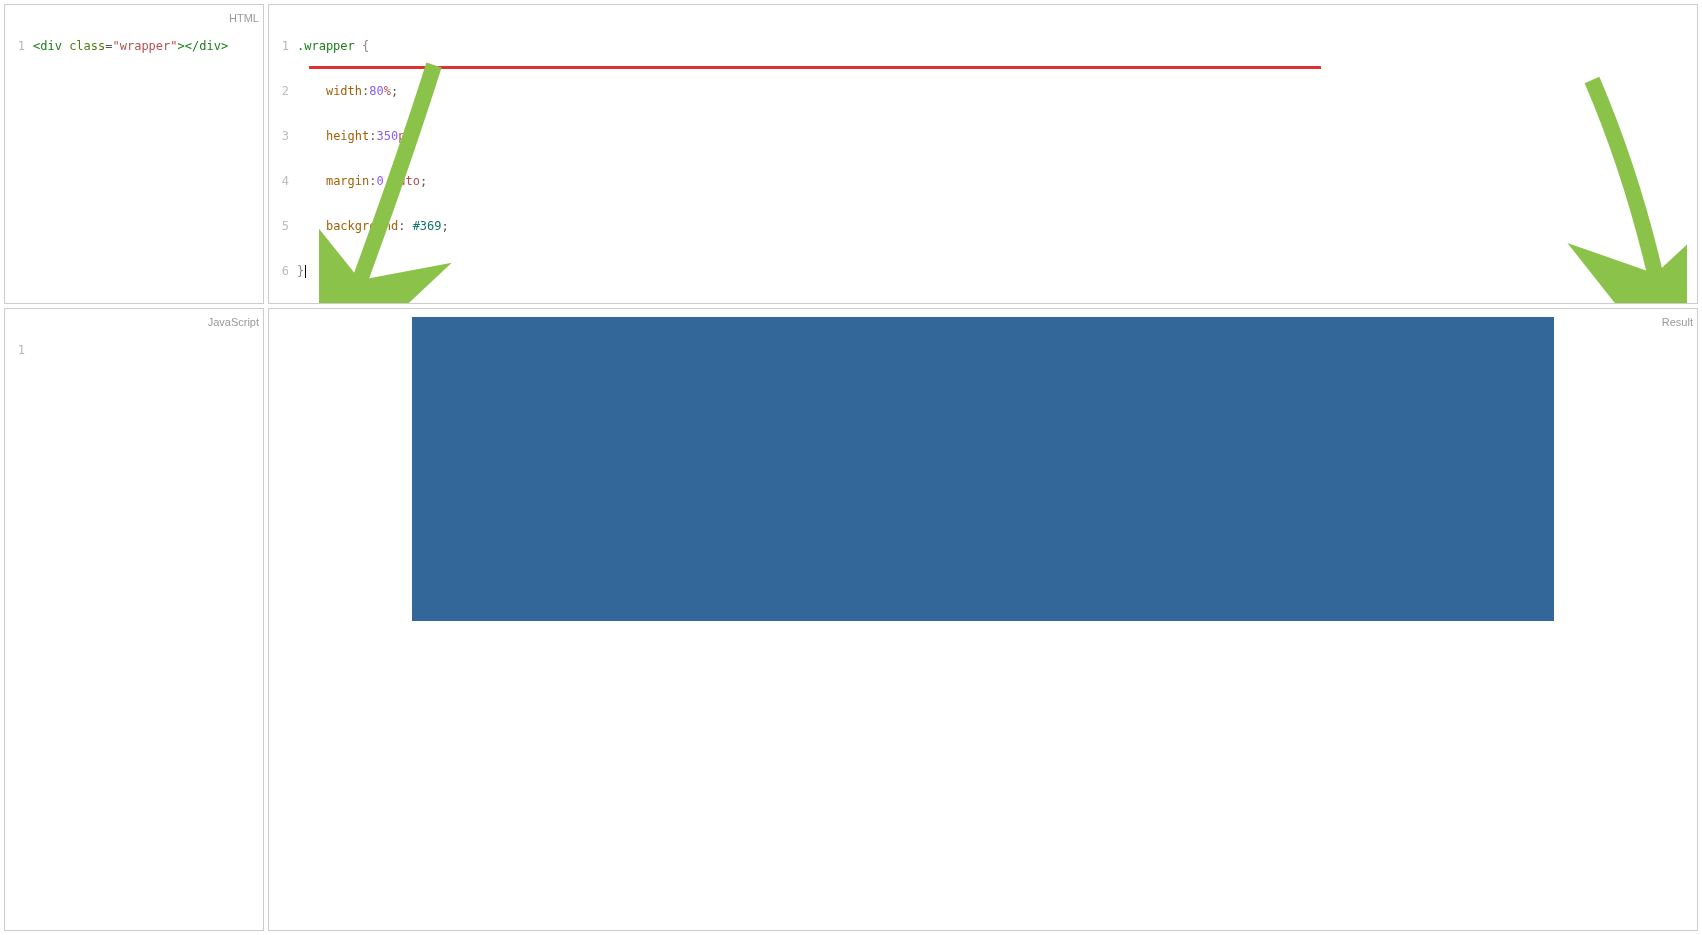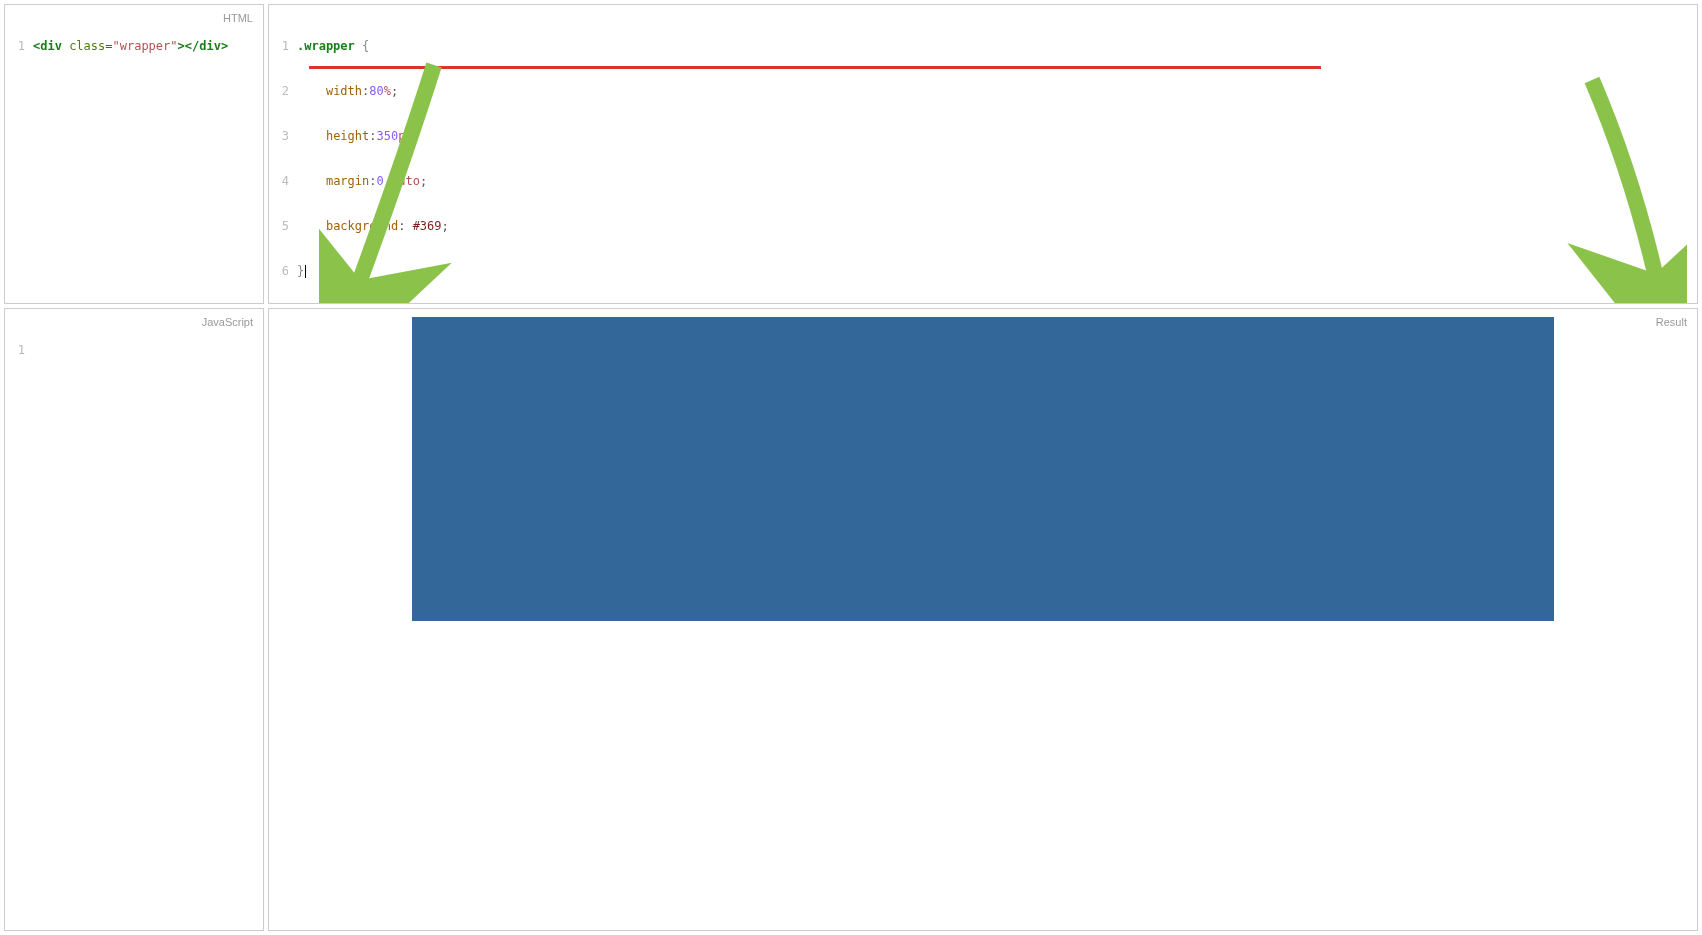--- a/index.html
+++ b/index.html
@@ -23,21 +23,21 @@
 }
 .pane {
   border: 1px solid #ccc;
   background: #fff;
   position: relative;
   overflow: hidden;
 }
 .pane-label {
   position: absolute;
   top: 6px;
-  right: 6px;
+  right: 0;
   font-family: Arial, sans-serif;
   font-size: 11px;
   color: #999;
   background: rgba(255,255,255,0.85);
   padding: 1px 4px;
   z-index: 5;
 }
 .code-area {
   padding: 4px 0;
   font-family: Consolas, Monaco, monospace;
@@ -50,30 +50,30 @@
 }
 .gutter {
   width: 28px;
   text-align: right;
   padding-right: 8px;
   color: #bbb;
   user-select: none;
   flex-shrink: 0;
 }
 .code-content { flex: 1; }
-.cm-tag, .cm-selector { color: #1a7f1a; font-weight: bold; }
+.cm-tag, .cm-selector { color: #1a7f1a; }
 .cm-attr { color: #4d7c0f; }
 .cm-string { color: #b35050; }
 .cm-property { color: #a16207; }
 .cm-number { color: #8b5cf6; }
 .cm-unit { color: #b35050; }
 .cm-value-auto { color: #b35050; }
 .cm-punct { color: #555; }
 .cm-brace { color: #888; }
-.cm-hex { color: #7f1d1d; }
+.cm-hex { color: #0f766e; }
 .cursor {
   display: inline-block;
   width: 1px;
   height: 13px;
   background: #000;
   vertical-align: text-bottom;
   margin-left: 1px;
 }
 .annotation-text {
   position: absolute;

